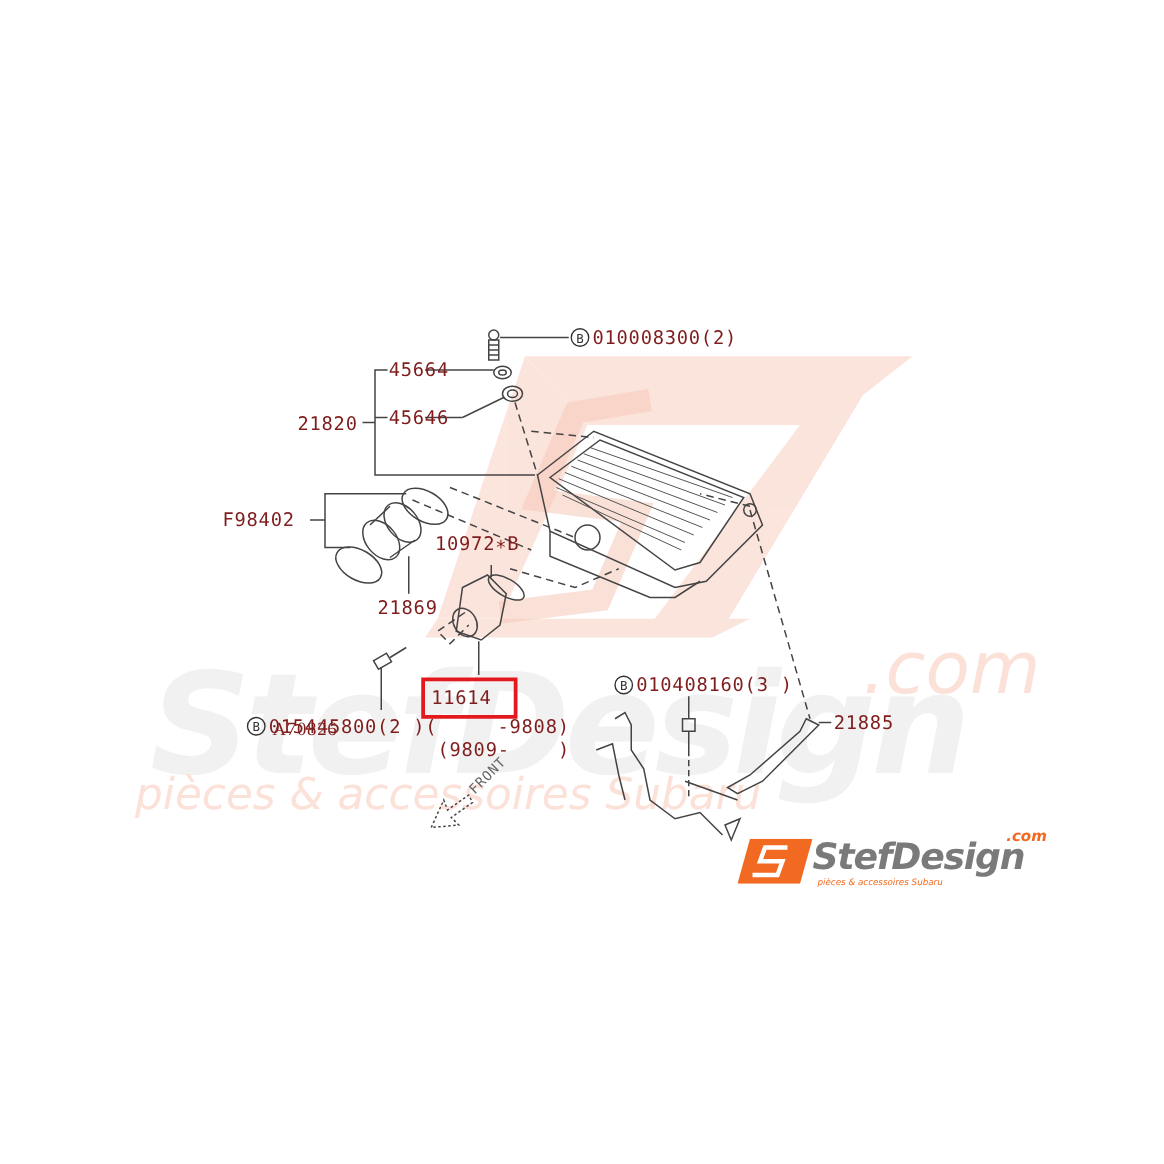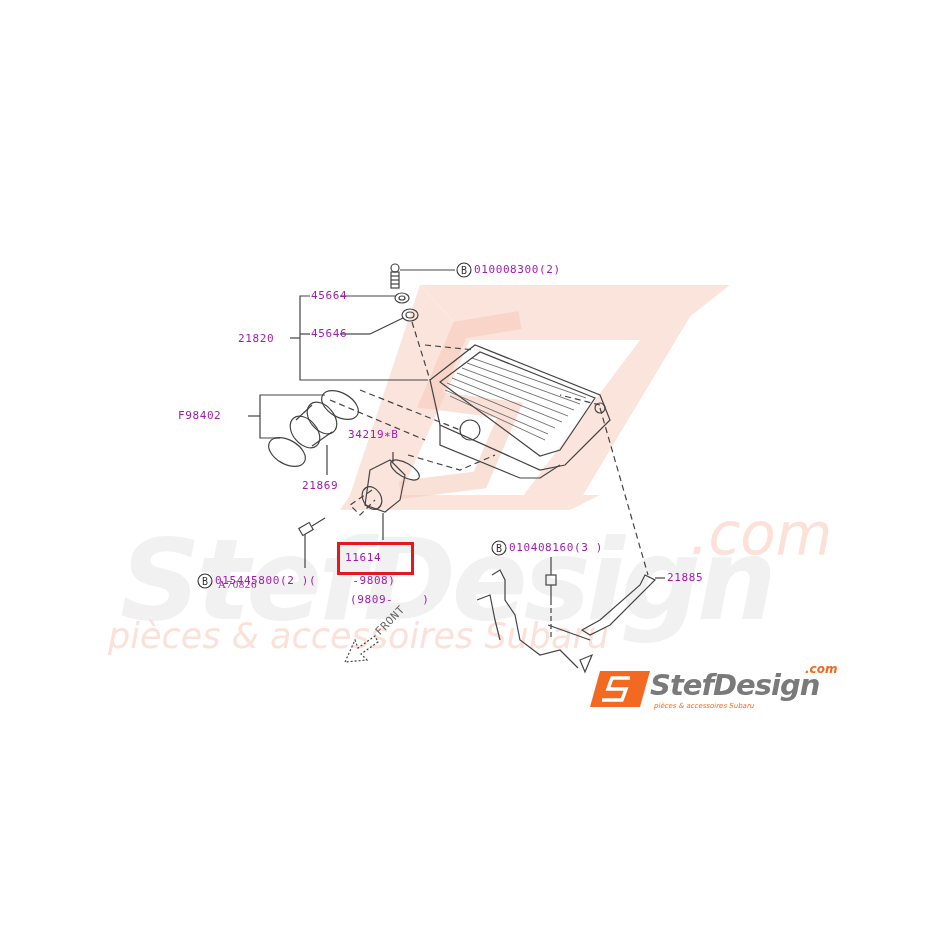--- a/index.html
+++ b/index.html
@@ -1,18 +1,18 @@
 <!DOCTYPE html>
 <html><head>
 <meta charset="utf-8">
 <style>
   html, body { margin:0; padding:0; background:#ffffff; }
   body { width:931px; height:931px; position:relative; overflow:hidden; font-family:"DejaVu Sans Mono", monospace; }
   .layer { position:absolute; left:0; top:0; width:931px; height:931px; }
-  .lbl { position:absolute; font-family:"DejaVu Sans Mono", monospace; font-size:11px; color:#a21caf; letter-spacing:0.6px; white-space:pre; line-height:16px; }
+  .lbl { position:absolute; font-family:"DejaVu Sans Mono", monospace; font-size:15px; color:#7f1d1d; letter-spacing:0.6px; white-space:pre; line-height:16px; }
   .wm-text { position:absolute; font-family:"DejaVu Sans", sans-serif; font-style:italic; font-weight:bold; white-space:nowrap; }
   .highlight { position:absolute; border:3px solid #e3191e; box-sizing:border-box; }
   .logo { position:absolute; }
 </style>
 </head>
 <body>
 
 <div class="layer">
   <svg width="931" height="931" style="position:absolute;left:0;top:0;">
     <g fill="#fbe0d6" opacity="0.85">
@@ -131,21 +131,21 @@
     <text x="205" y="585">B</text>
     <text x="499" y="552">B</text>
   </g>
 </svg>
 
 <div class="lbl" style="left:474px;top:262px;">010008300(2)</div>
 <div class="lbl" style="left:311px;top:288px;text-align:right;">45664</div>
 <div class="lbl" style="left:311px;top:326px;">45646</div>
 <div class="lbl" style="left:238px;top:331px;text-align:center;">21820</div>
 <div class="lbl" style="left:178px;top:408px;">F98402</div>
-<div class="lbl" style="left:348px;top:427px;">34219∗B</div>
+<div class="lbl" style="left:348px;top:427px;">10972∗B</div>
 <div class="lbl" style="left:302px;top:478px;">21869</div>
 
 <div class="highlight" style="left:337px;top:542px;width:77px;height:33px;"></div>
 <div class="lbl" style="left:345px;top:550px;">11614</div>
 
 <div class="lbl" style="left:215px;top:573px;">015445800(2 )(     -9808)</div>
 <div class="lbl" style="left:218px;top:576px;font-family:Liberation Serif, serif;">A70826</div>
 <div class="lbl" style="left:350px;top:592px;">(9809-    )</div>
 <div class="lbl" style="left:509px;top:540px;">010408160(3 )</div>
 <div class="lbl" style="left:667px;top:570px;">21885</div>

